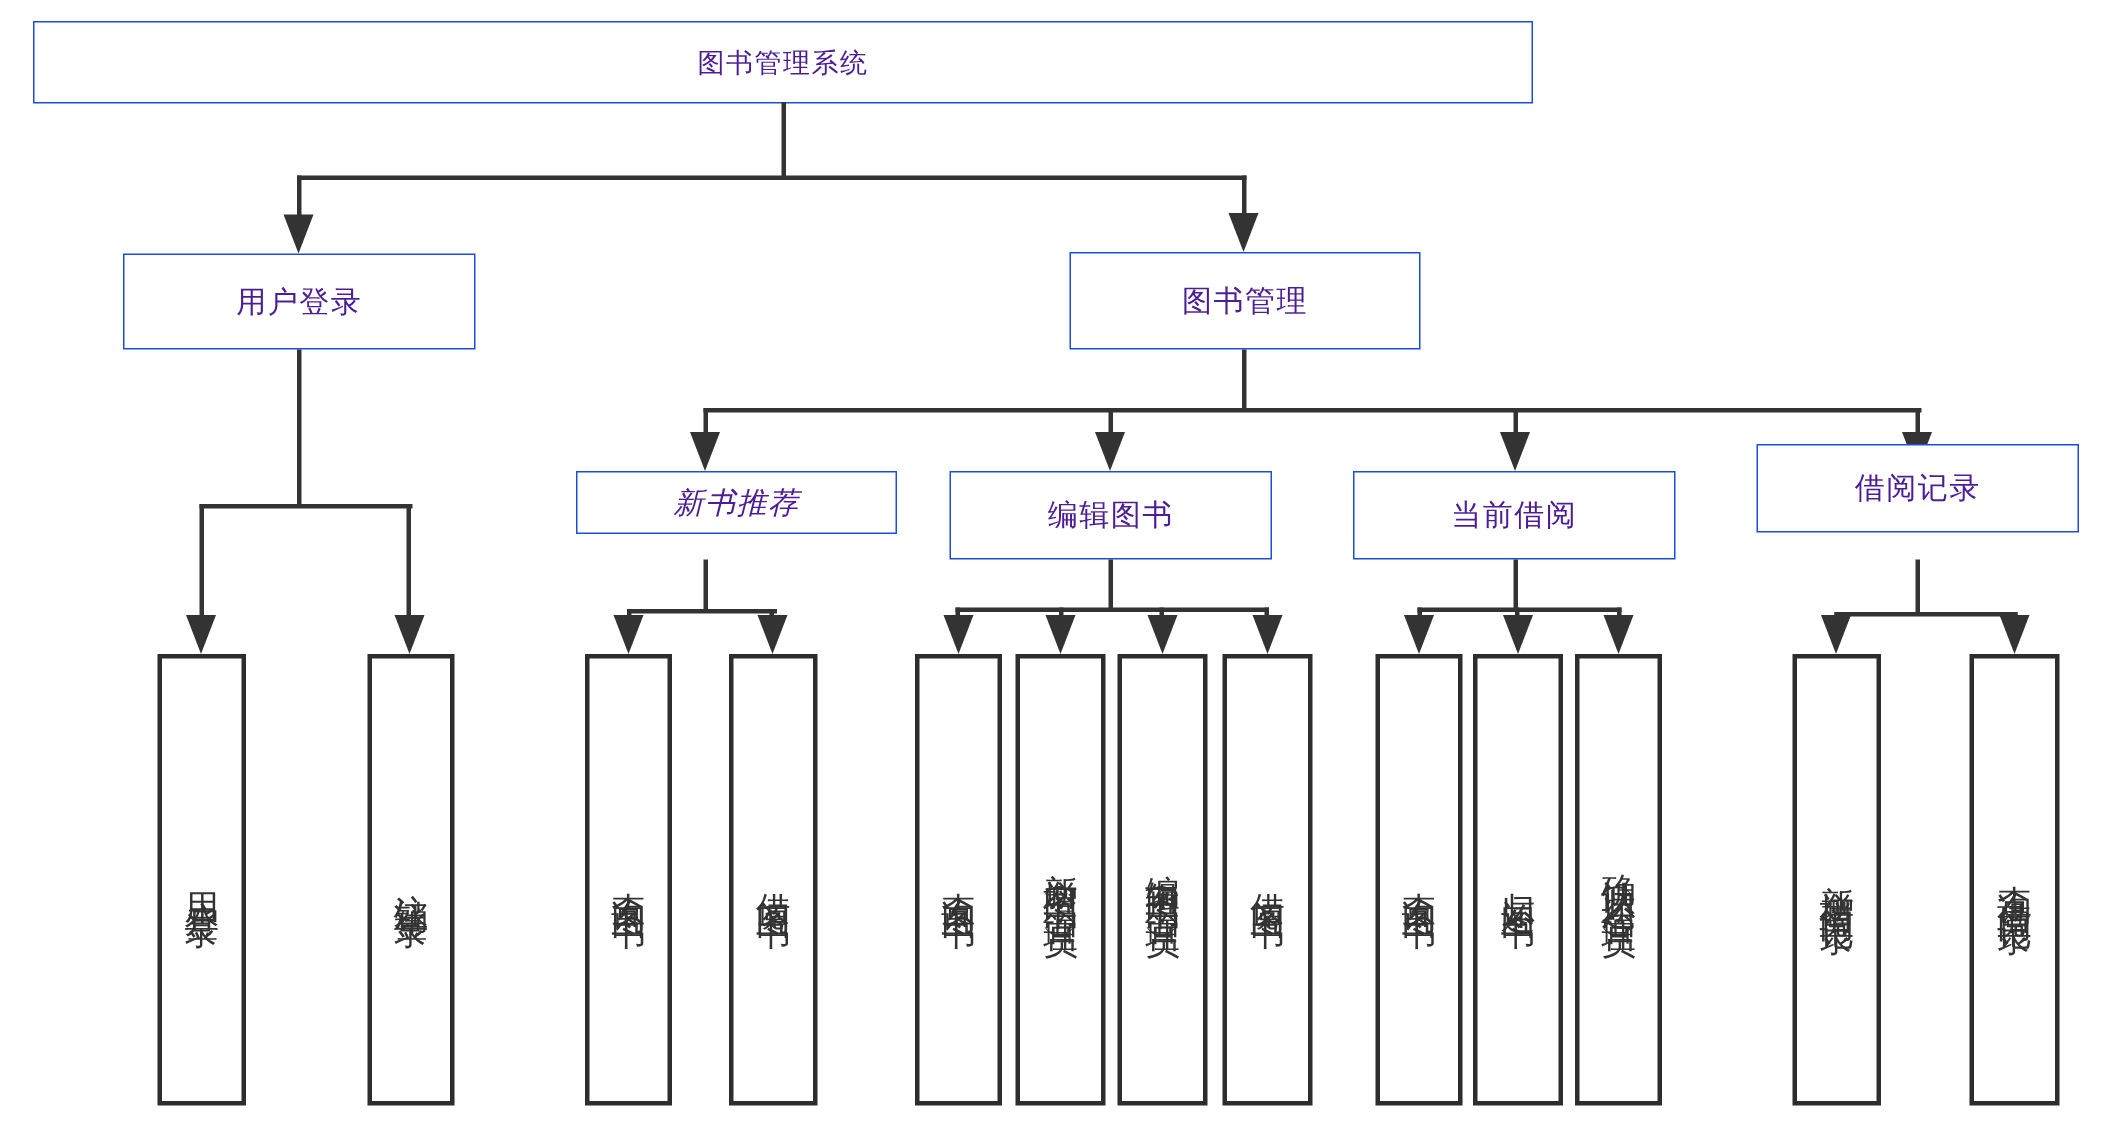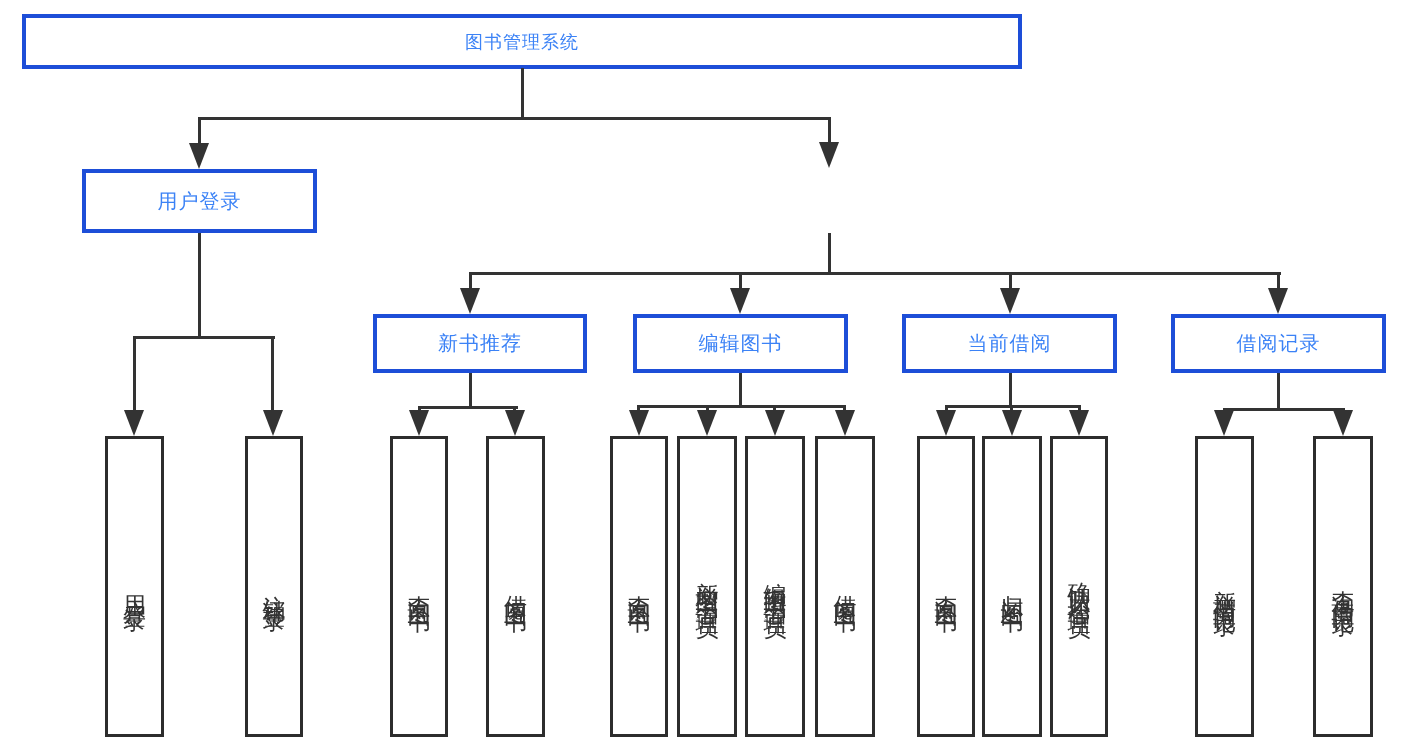--- a/index.html
+++ b/index.html
@@ -7,26 +7,26 @@
   #canvas {
     position: relative;
     width: 1405px;
     height: 747px;
     background: #ffffff;
     font-family: "Liberation Sans", "DejaVu Sans", sans-serif;
     overflow: hidden;
   }
   .hbox {
     position: absolute;
-    border: 4px solid #1d4ed8;
+    border: 1px solid #1d4ed8;
     background: #ffffff;
     display: flex;
     align-items: center;
     justify-content: center;
-    color: #3b82f6;
+    color: #4c1d95;
     font-size: 20px;
     letter-spacing: 1px;
     white-space: nowrap;
   }
   .root-box { font-size: 18px; }
   .vbox {
     position: absolute;
     top: 436px;
     height: 301px;
     border: 3px solid #2d2d2d;
@@ -71,43 +71,44 @@
   <div class="hbox root-box" style="left:22px; top:14px; width:1000px; height:55px;">图书管理系统</div>
 
   <div class="line" style="left:521px; top:68px; width:3px; height:51px;"></div>
   <div class="line" style="left:198px; top:117px; width:633px; height:3px;"></div>
   <div class="line" style="left:198px; top:117px; width:3px; height:30px;"></div>
   <div class="arrow" style="left:189px; top:143px;"></div>
   <div class="line" style="left:828px; top:117px; width:3px; height:30px;"></div>
   <div class="arrow" style="left:819px; top:142px;"></div>
 
   <div class="hbox" style="left:82px; top:169px; width:235px; height:64px;">用户登录</div>
+  <div class="hbox" style="left:713px; top:168px; width:234px; height:65px;">图书管理</div>
 
   <div class="line" style="left:198px; top:233px; width:3px; height:105px;"></div>
   <div class="line" style="left:133px; top:336px; width:142px; height:3px;"></div>
   <div class="line" style="left:133px; top:336px; width:3px; height:76px;"></div>
   <div class="line" style="left:271px; top:336px; width:3px; height:76px;"></div>
   <div class="arrow" style="left:124px; top:410px;"></div>
   <div class="arrow" style="left:263px; top:410px;"></div>
 
   <div class="line" style="left:828px; top:233px; width:3px; height:41px;"></div>
   <div class="line" style="left:469px; top:272px; width:812px; height:3px;"></div>
   <div class="line" style="left:469px; top:272px; width:3px; height:18px;"></div>
   <div class="line" style="left:739px; top:272px; width:3px; height:18px;"></div>
   <div class="line" style="left:1009px; top:272px; width:3px; height:18px;"></div>
   <div class="line" style="left:1277px; top:272px; width:3px; height:18px;"></div>
   <div class="arrow" style="left:460px; top:288px;"></div>
   <div class="arrow" style="left:730px; top:288px;"></div>
   <div class="arrow" style="left:1000px; top:288px;"></div>
   <div class="arrow" style="left:1268px; top:288px;"></div>
 
-  <div class="hbox" style="left:373px; top:314px; width:214px; height:59px;">新书推荐</div>
+  <div class="hbox" style="left:384px; top:314px; width:214px; height:42px;font-style:italic;">新书推荐</div>
   <div class="hbox" style="left:633px; top:314px; width:215px; height:59px;">编辑图书</div>
   <div class="hbox" style="left:902px; top:314px; width:215px; height:59px;">当前借阅</div>
-  <div class="hbox" style="left:1171px; top:314px; width:215px; height:59px;">借阅记录</div>
+  <div class="hbox" style="left:1171px; top:296px; width:215px; height:59px;">借阅记录</div>
 
   <div class="line" style="left:469px; top:373px; width:3px; height:35px;"></div>
   <div class="line" style="left:418px; top:406px; width:100px; height:3px;"></div>
   <div class="line" style="left:418px; top:406px; width:3px; height:10px;"></div>
   <div class="line" style="left:513px; top:406px; width:3px; height:10px;"></div>
   <div class="arrow" style="left:409px; top:410px;"></div>
   <div class="arrow" style="left:505px; top:410px;"></div>
 
   <div class="line" style="left:739px; top:373px; width:3px; height:34px;"></div>
   <div class="line" style="left:637px; top:405px; width:209px; height:3px;"></div>

